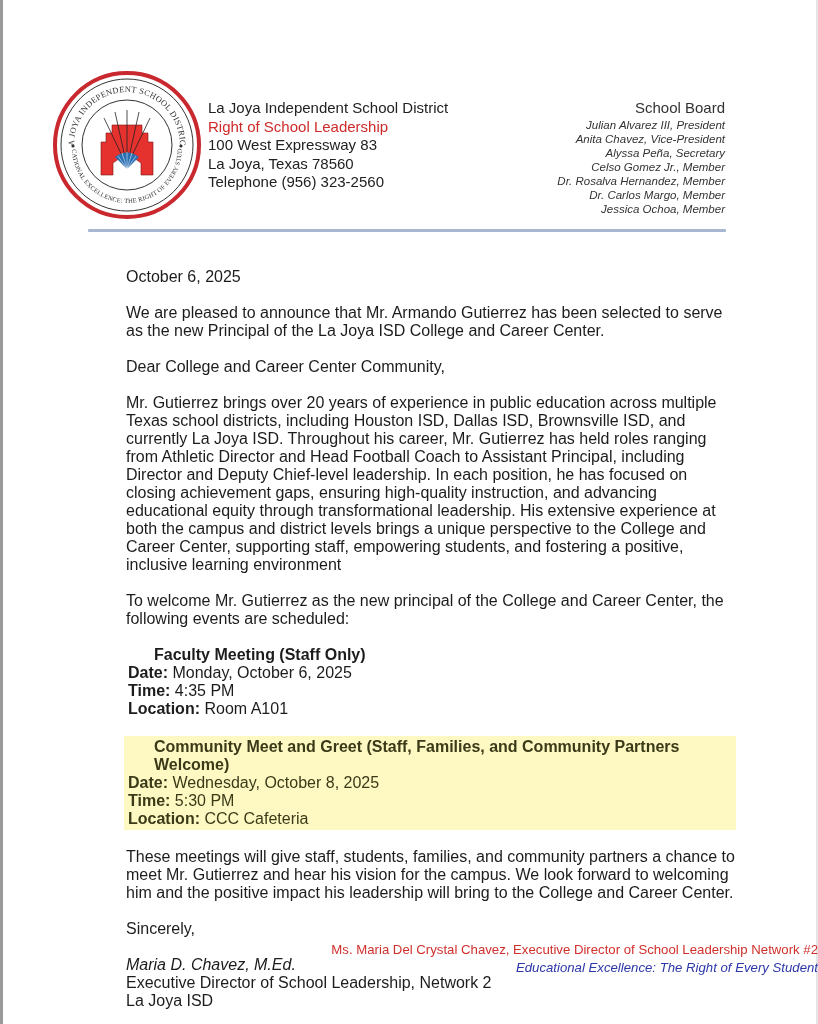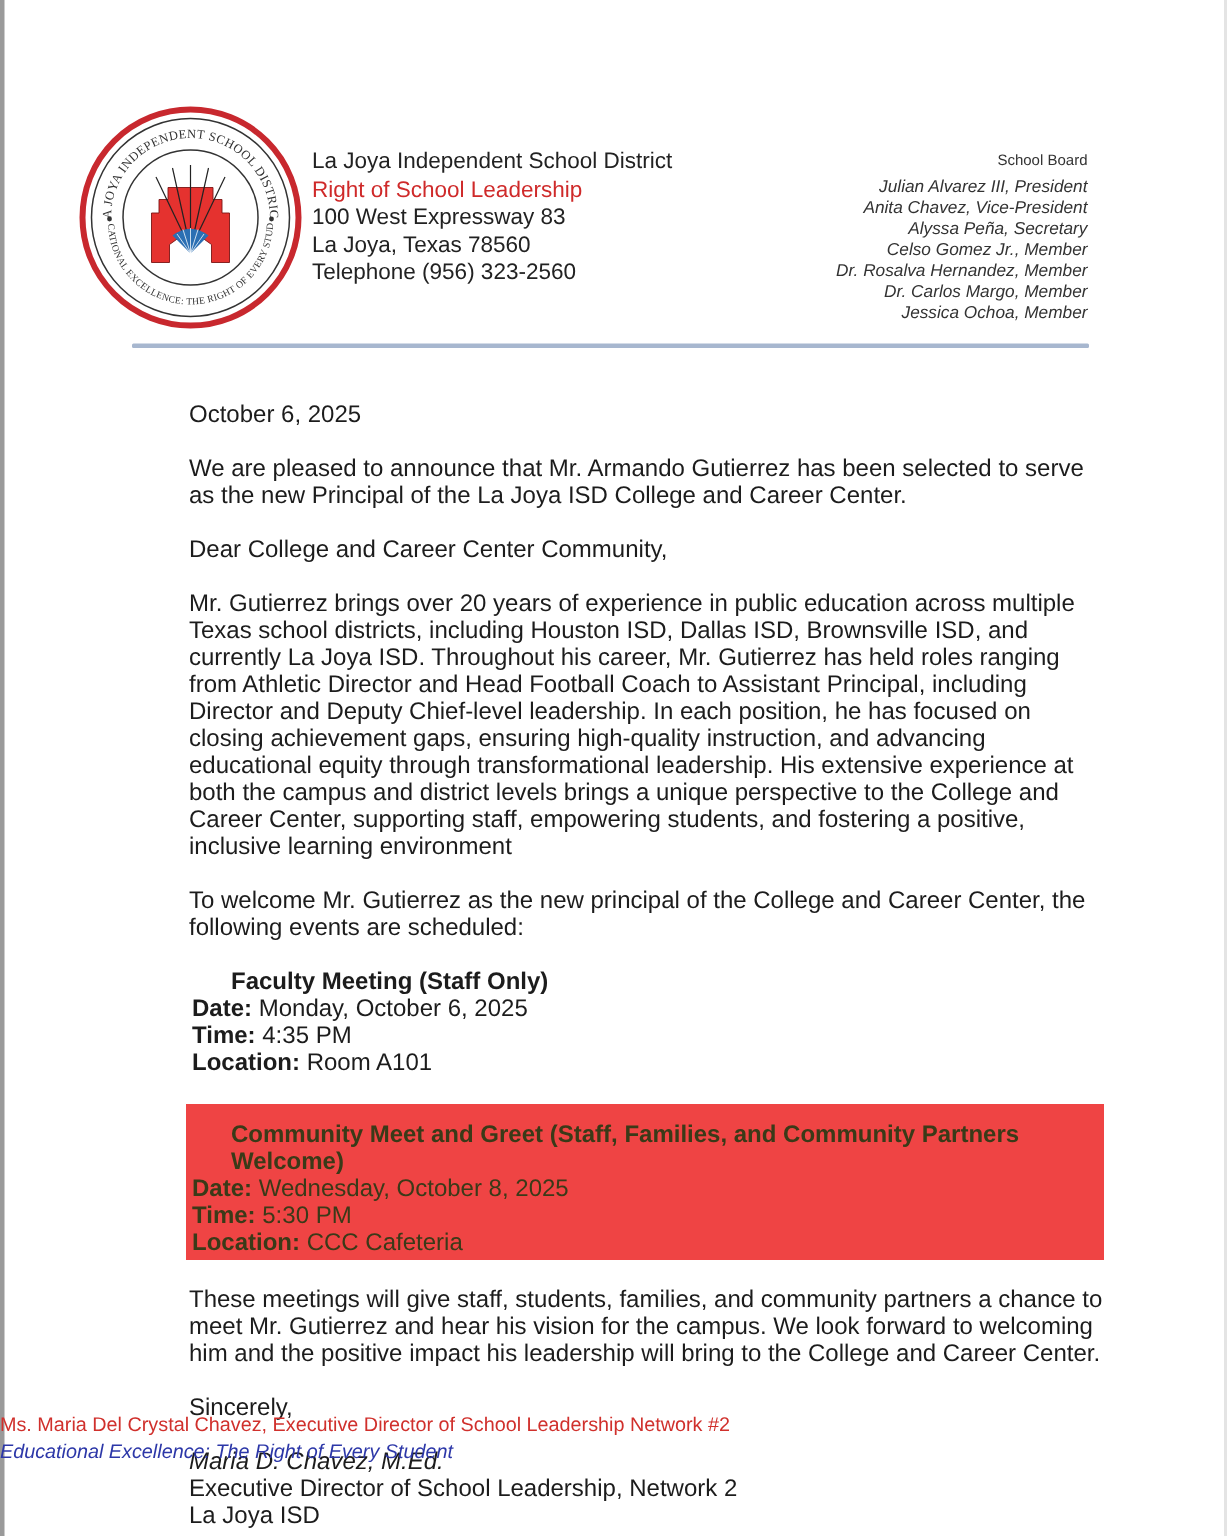--- a/index.html
+++ b/index.html
@@ -11,37 +11,37 @@
       color: #1c1c1c;
     }
     .frame-left { position: absolute; left: 0; top: 0; width: 3px; height: 1024px; background: #9a9a9a; }
     .frame-right { position: absolute; right: 0; top: 0; width: 2px; height: 1024px; background: #e4e4e4; }
 
     
     .seal { position: absolute; left: 52px; top: 70px; width: 150px; height: 150px; }
     .letterhead { position: absolute; left: 208px; top: 99px; font-size: 15px; line-height: 18.5px; color: #222; }
     .letterhead .office { color: #cf2a2a; }
     .board { position: absolute; right: 93px; top: 99px; text-align: right; color: #333; }
-    .board .title { font-size: 10px; line-height: 18px; margin-bottom: 1px; }
+    .board .title { font-size: 15px; line-height: 18px; margin-bottom: 1px; }
     .board .member { font-size: 11.5px; line-height: 14px; font-style: italic; }
     .rule { position: absolute; left: 88px; top: 229px; width: 638px; height: 3px; background: #a7b7cf; border-radius: 1px; }
 
     
     .letter { position: absolute; left: 126px; top: 268px; width: 610px; font-size: 16px; line-height: 18px; color: #1c1c1c; }
     .letter p { margin: 0 0 18px 0; }
     .event { margin: 0 0 18px 0; }
     .event .ev-title { font-weight: bold; margin-left: 28px; }
     .event .ev-line { padding-left: 2px; }
     .event .ev-line b { font-weight: bold; text-align: right; }
-    .highlight { background: #ef4444; display: inline-block; padding: 12px 8px 2px 0; margin-left: -2px; padding-left: 2px; color: #3a3a18; }
+    .highlight { background: #fef9c3; display: inline-block; padding: 2px 8px 2px 0; margin-left: -2px; padding-left: 2px; color: #3a3a18; }
     .signature p { margin: 0; }
     .sig-name { font-style: italic; margin-top: 18px !important; }
 
     
-    .footer { position: absolute; left: 0; width: 818px; top: 941px; text-align: left; }
+    .footer { position: absolute; left: 0; width: 818px; top: 941px; text-align: right; }
     .footer .f1 { color: #d0302c; font-size: 13.2px; line-height: 18px; }
     .footer .f2 { color: #2c37a8; font-size: 13.2px; line-height: 17px; font-style: italic; }
   </style>
 </head>
 <body>
 
 <div class="frame-left"></div>
 <div class="frame-right"></div>
 
 <svg class="seal" viewBox="0 0 150 150">

